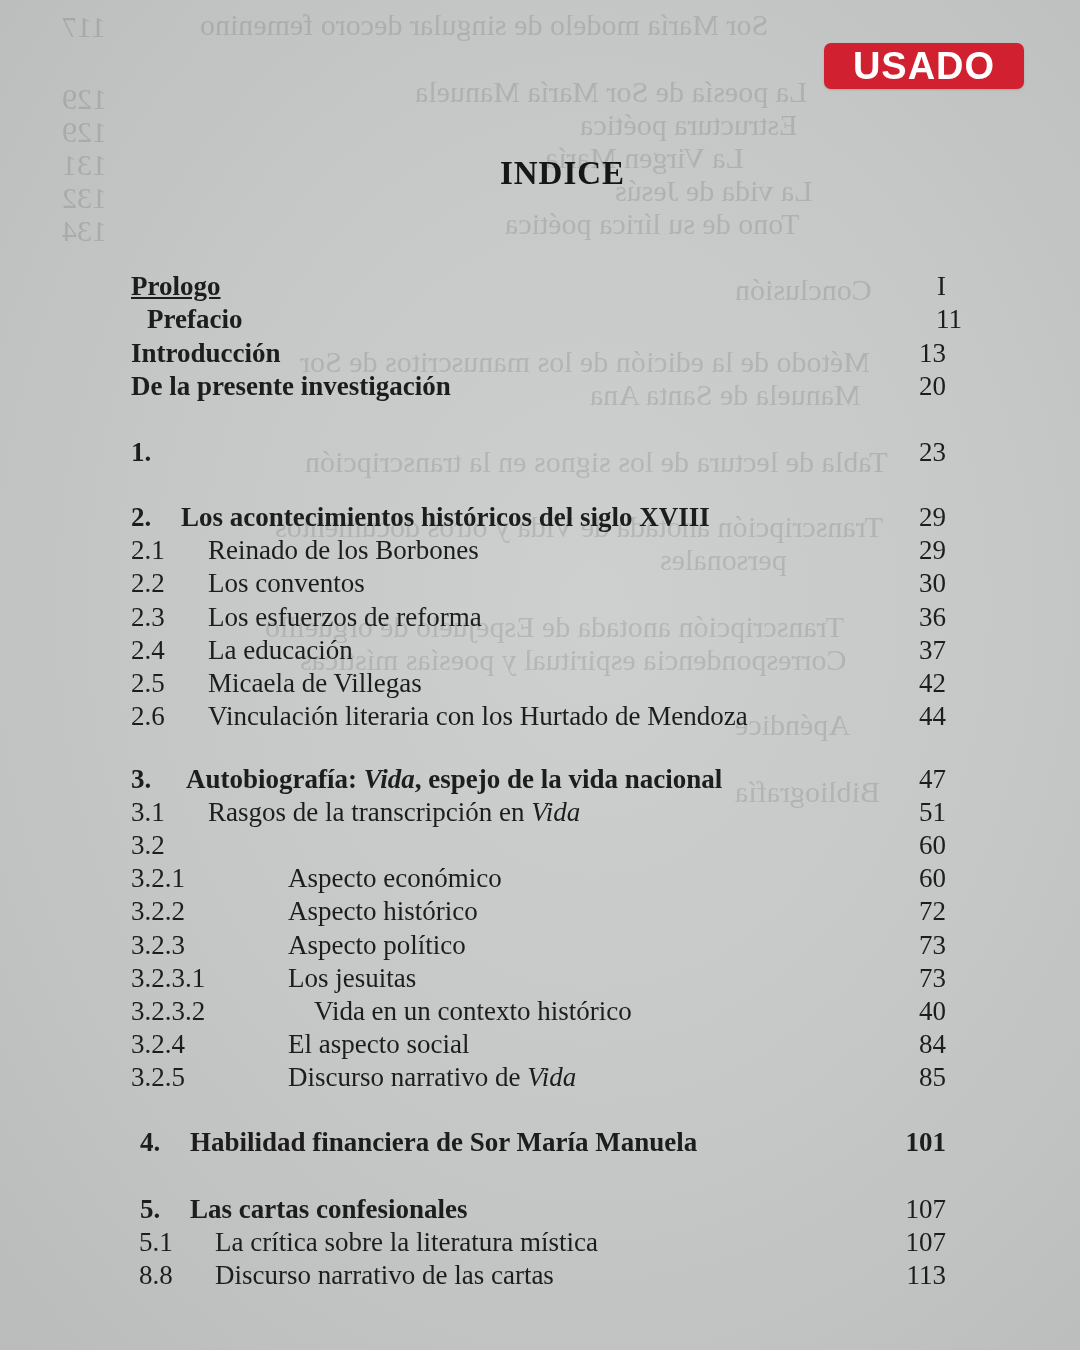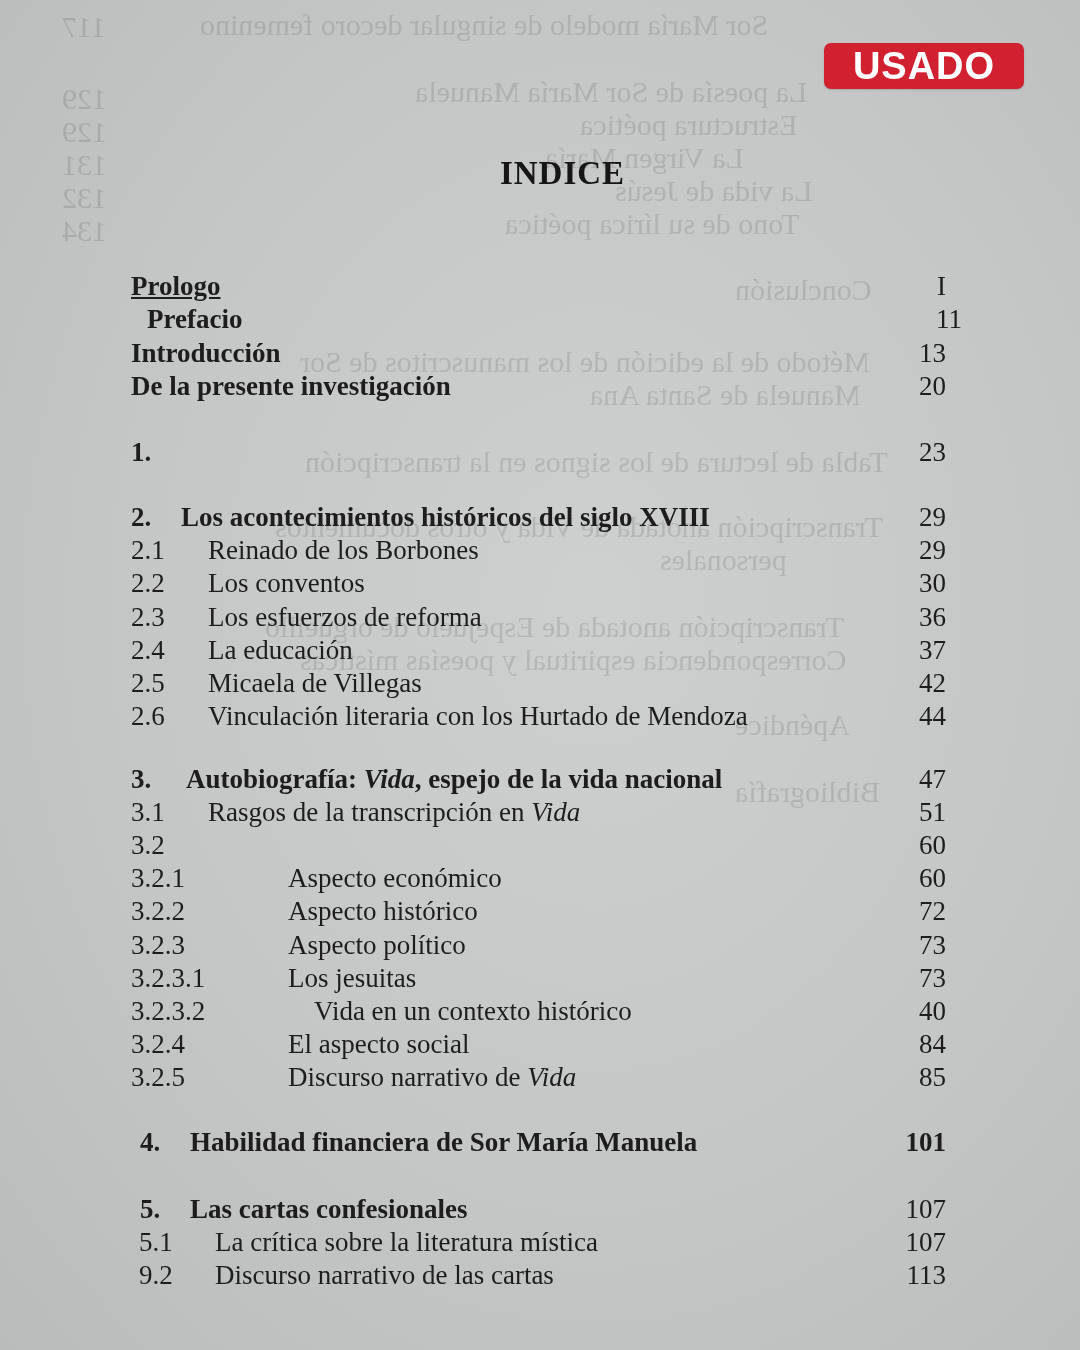--- a/index.html
+++ b/index.html
@@ -253,19 +253,19 @@
       <span class="num" style="left:9px;">5.</span>
       <span class="label" style="left:59px;">Las cartas confesionales</span>
       <span class="page-num" style="font-weight:normal;">107</span>
     </div>
     <div class="row" style="top:1225px;">
       <span class="num" style="left:8px;">5.1</span>
       <span class="label" style="left:84px;">La crítica sobre la literatura mística</span>
       <span class="page-num">107</span>
     </div>
     <div class="row" style="top:1258px;">
-      <span class="num" style="left:8px;">9.2</span>
+      <span class="num" style="left:8px;">8.8</span>
       <span class="label" style="left:84px;">Discurso narrativo de las cartas</span>
       <span class="page-num">113</span>
     </div>
 
   </div>
 </div>
 
 </body></html>

